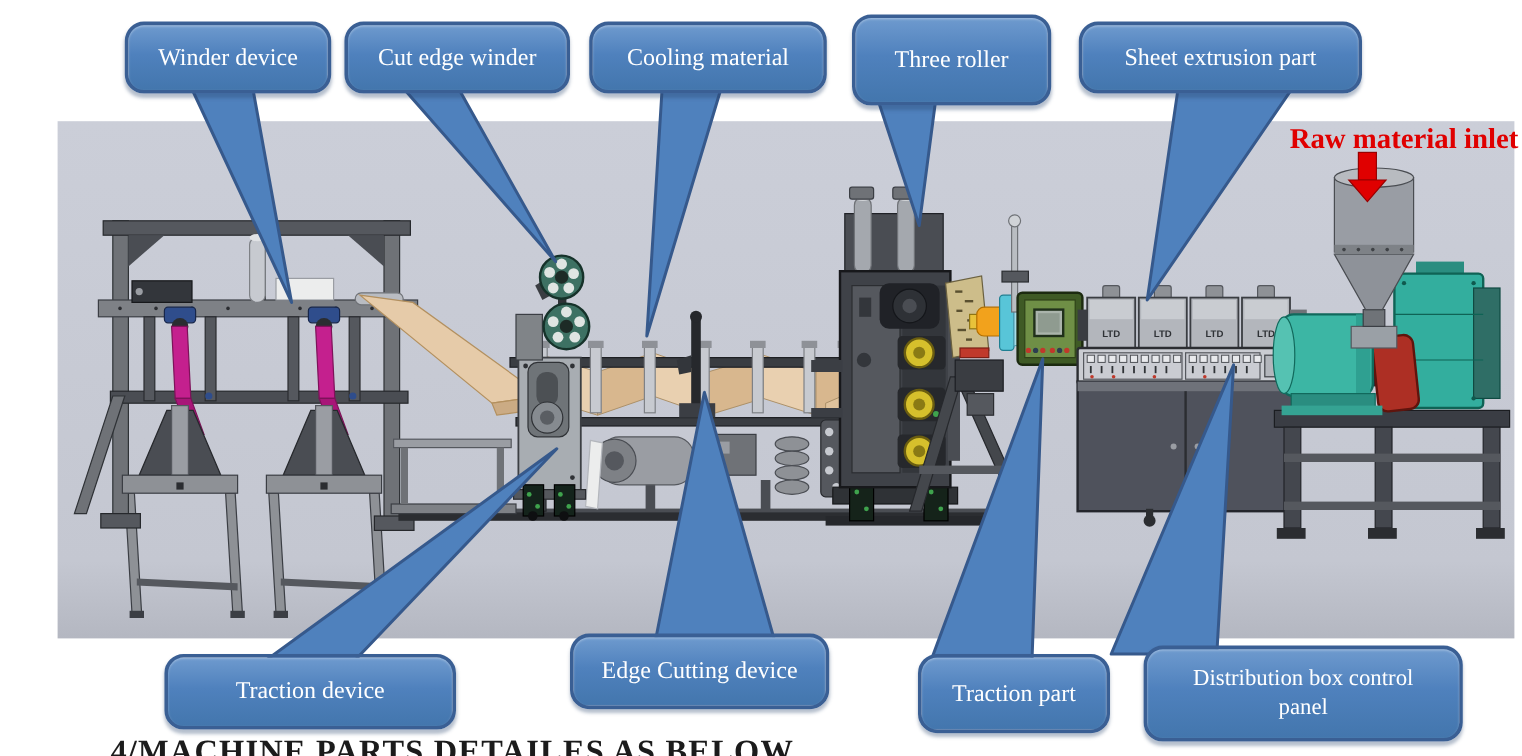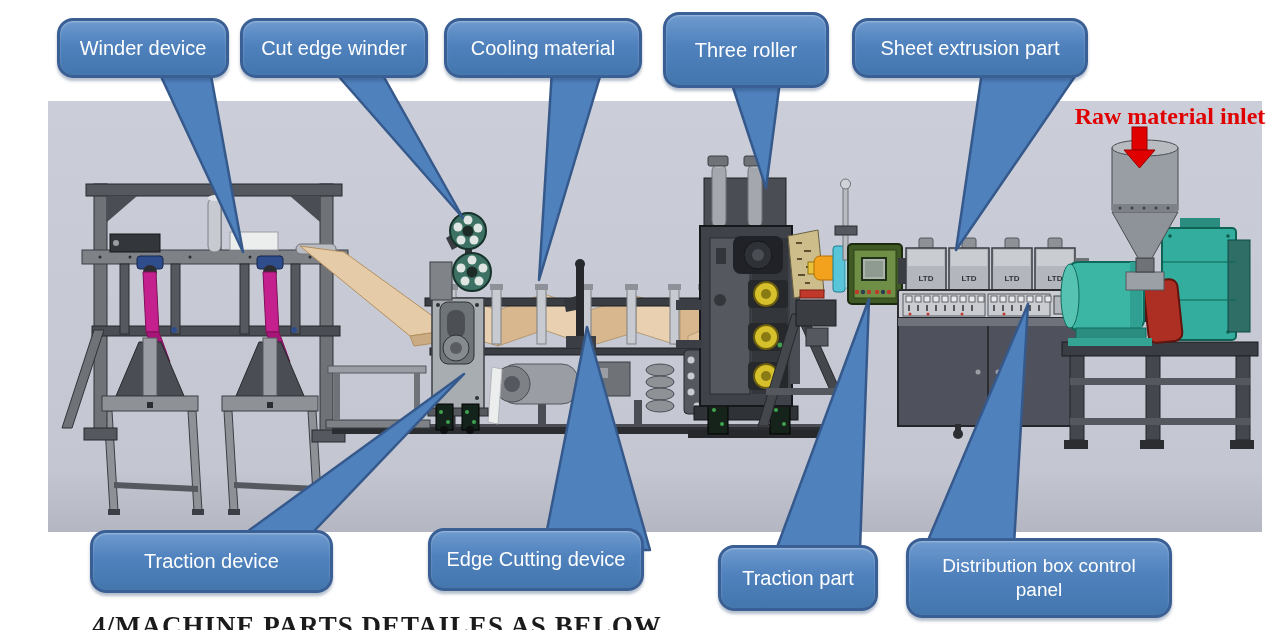--- a/index.html
+++ b/index.html
@@ -4,23 +4,23 @@
 <style>
   html,body{margin:0;padding:0;background:#ffffff;}
   #stage{position:relative;width:1268px;height:630px;overflow:hidden;background:#ffffff;
          font-family:"Liberation Serif",serif;}
   .panel{position:absolute;left:48px;top:101px;width:1214px;height:431px;
          background:linear-gradient(180deg,#cbced8 0%,#c4c7d1 85%,#b4b7c1 100%);z-index:0;}
   #machine-svg{position:absolute;left:0;top:0;z-index:1;}
   .callout{position:absolute;display:flex;align-items:center;justify-content:center;
            background:linear-gradient(180deg,#6e9ace 0%,#4f81bd 45%,#4376ad 100%);
            border:3px solid #3a5f94;border-radius:16px;color:#ffffff;
-           font-family:Liberation Sans, sans-serif;font-size:20px;text-align:center;line-height:1.25;
+           font-family:Liberation Serif, serif;font-size:20px;text-align:center;line-height:1.25;
            box-shadow:inset 0 1px 2px rgba(255,255,255,.35), 0 3px 3px rgba(40,70,110,.35);
-           box-sizing:border-box;z-index:3;padding:2px 10px;}
+           box-sizing:border-box;z-index:3;padding:2px 10px;margin-left:47px;}
   .raw-label{position:absolute;left:1074px;top:103px;width:192px;text-align:center;
              font-weight:bold;font-size:24px;color:#e00000;z-index:2;}
   .caption{position:absolute;left:92px;top:611px;font-weight:bold;font-size:27px;color:#1b1b1b;
            letter-spacing:1px;white-space:nowrap;z-index:4;}
 </style>
 </head>
 <body>
 
 <div id="stage">
   <div class="panel"></div>
@@ -447,21 +447,21 @@
   </div>
   <div class="callout" style="left:444px;top:18px;width:198px;height:60px;">
     <span>Cooling material</span>
   </div>
   <div class="callout" style="left:663px;top:12px;width:166px;height:76px;">
     <span>Three roller</span>
   </div>
   <div class="callout" style="left:852px;top:18px;width:236px;height:60px;">
     <span>Sheet extrusion part</span>
   </div>
-  <div class="callout" style="left:90px;top:530px;width:243px;height:63px;">
+  <div class="callout" style="left:90px;top:545px;width:243px;height:63px;">
     <span>Traction device</span>
   </div>
   <div class="callout" style="left:428px;top:528px;width:216px;height:63px;">
     <span>Edge Cutting device</span>
   </div>
   <div class="callout" style="left:718px;top:545px;width:160px;height:66px;">
     <span>Traction part</span>
   </div>
   <div class="callout" style="left:906px;top:538px;width:266px;height:80px;font-size:19px;padding:2px 26px;">
     <span>Distribution box control panel</span>

